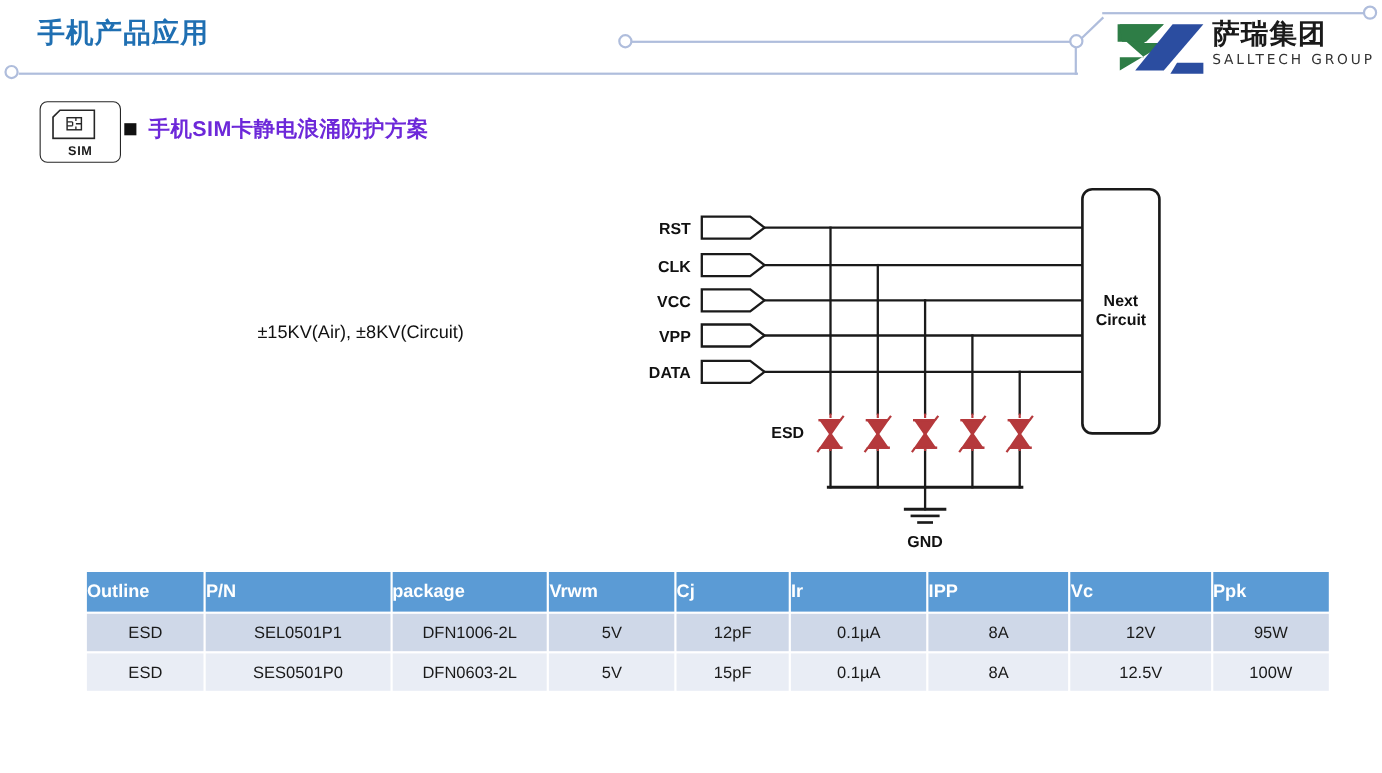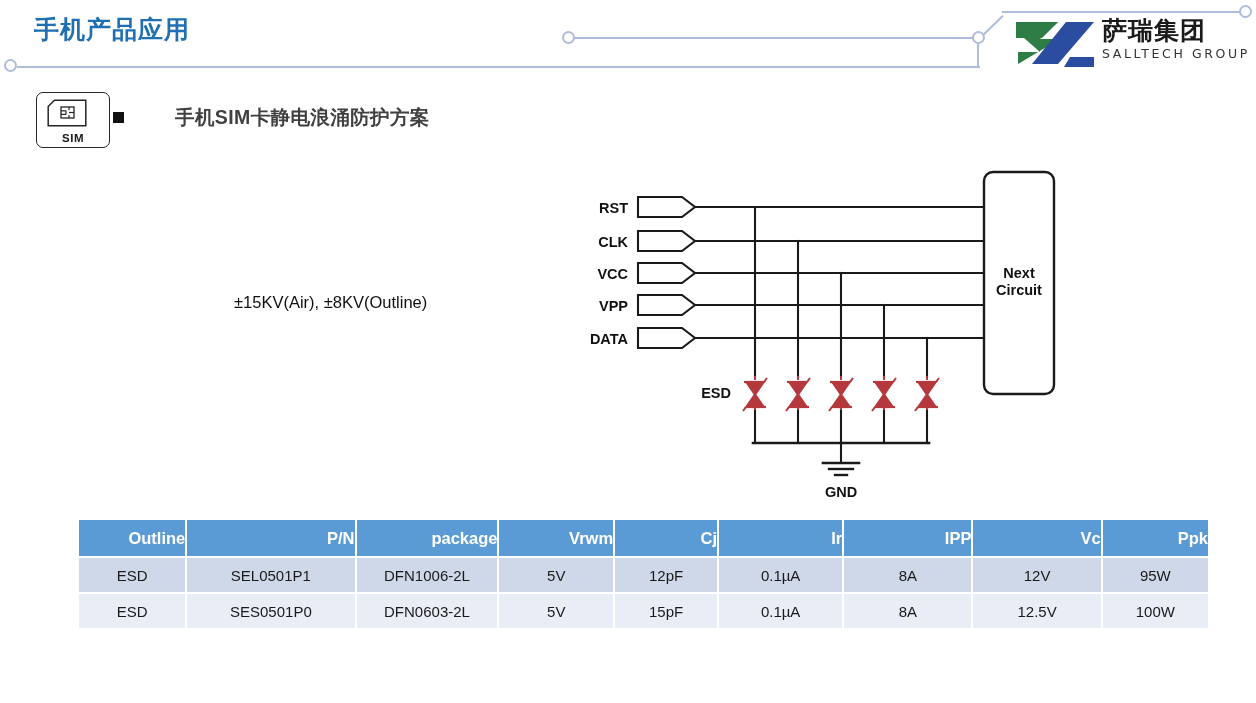--- a/index.html
+++ b/index.html
@@ -102,24 +102,23 @@
     left: 113px; top: 104px;
     display: flex; align-items: center;
   }
   #subtitle-bullet {
     width: 11px; height: 11px;
     background: #111111;
     margin-right: 11px;
     flex: none;
   }
   #subtitle-text {
-    font-size: 19.5px; font-weight: bold; color: #404040;
+    font-size: 19.5px; font-weight: bold; color: #6d28d9;
     letter-spacing: 0.4px;
     white-space: nowrap;
-    margin-left: 40px;
   }
 
   
   #iec-note {
     position: absolute;
     left: 234px; top: 289px;
     font-size: 16.5px;
     color: #111111;
     line-height: 27px;
     white-space: nowrap;
@@ -140,21 +139,21 @@
     border-collapse: separate;
     border-spacing: 2px 2px;
     table-layout: fixed;
   }
   #spec-table th {
     background: #5B9BD5;
     color: #ffffff;
     font-size: 16.5px;
     font-weight: bold;
     height: 36px;
-    text-align: right;
+    text-align: left;
     border: none;
     padding: 0;
   }
   #spec-table td {
     font-size: 15px;
     color: #1a1a1a;
     height: 34px;
     text-align: center;
     border: none;
     padding: 0;
@@ -209,21 +208,21 @@
     </svg>
     <div id="sim-label">SIM</div>
   </div>
 
   <div id="subtitle-row">
     <div id="subtitle-bullet" title="■"></div>
     <div id="subtitle-text">手机SIM卡静电浪涌防护方案</div>
   </div>
 
   <div id="iec-note">
-    <div>±15KV(Air), ±8KV(Outline)</div>
+    <div>±15KV(Air), ±8KV(Circuit)</div>
   </div>
 
   <svg id="circuit" viewBox="0 0 540 350" xmlns="http://www.w3.org/2000/svg">
     <g fill="none" stroke="#1a1a1a" stroke-width="2.1" stroke-linecap="square">
 
       <polygon points="78,37 122,37 135,47 122,57 78,57" fill="#ffffff" stroke="#1a1a1a" stroke-width="2.1"></polygon>
       <line x1="135" y1="47" x2="425" y2="47"></line>
 
       <polygon points="78,71 122,71 135,81 122,91 78,91" fill="#ffffff" stroke="#1a1a1a" stroke-width="2.1"></polygon>
       <line x1="135" y1="81" x2="425" y2="81"></line>

